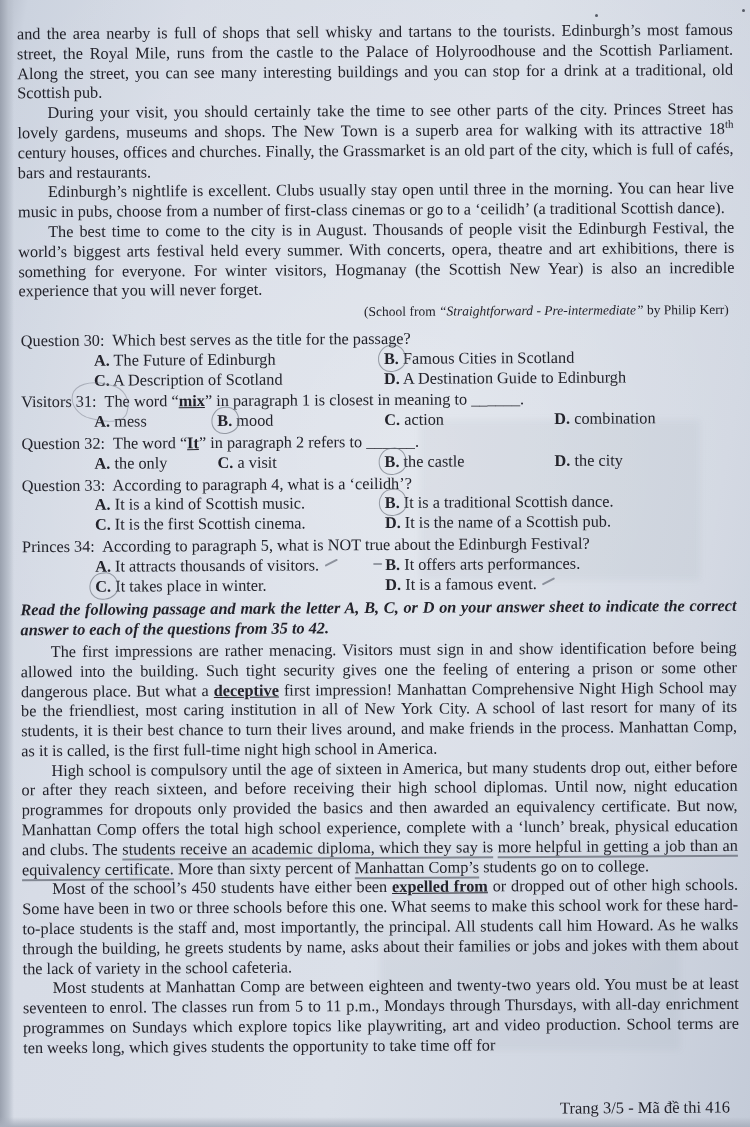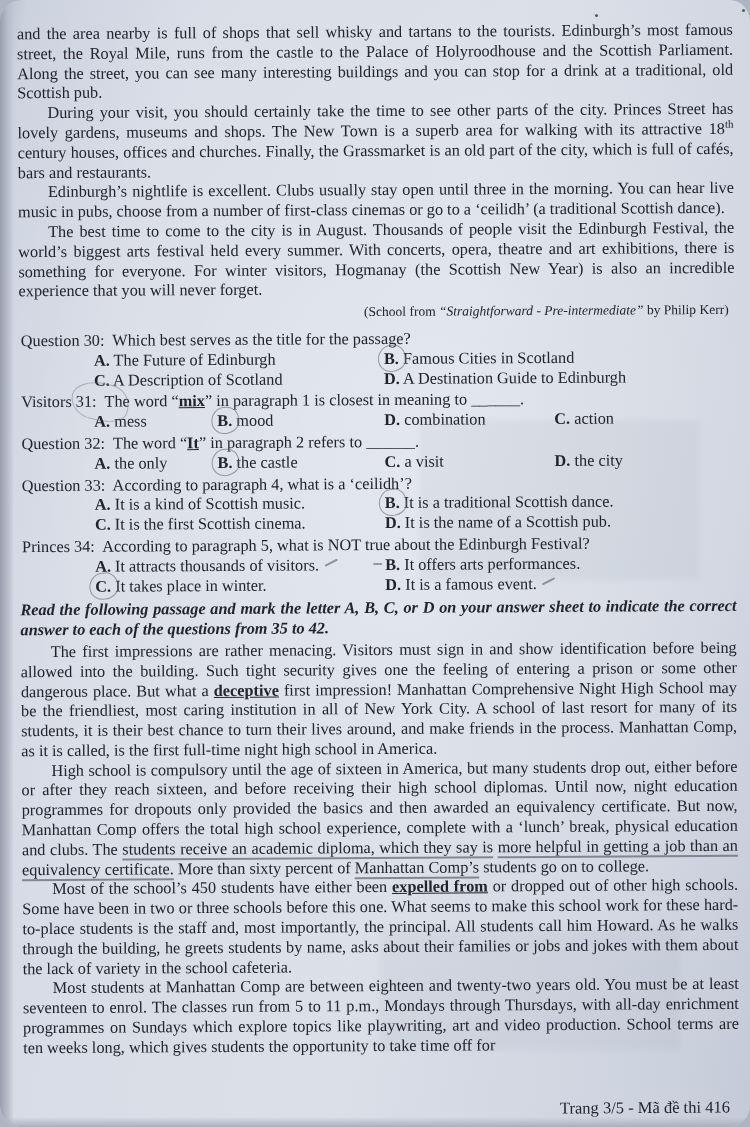--- a/index.html
+++ b/index.html
@@ -1,21 +1,21 @@
 <!DOCTYPE html>
 <html><head>
 <meta charset="utf-8">
 <style>
   html,body{margin:0;padding:0;}
   body{width:750px;height:1127px;background:#aeb5c2;font-family:"Liberation Serif","DejaVu Serif",serif;}
   .page{position:relative;width:750px;height:1127px;overflow:hidden;
     background:
       radial-gradient(120% 90% at 55% 40%, rgba(255,255,255,.25), rgba(255,255,255,0) 60%),
       linear-gradient(100deg,#b6bdca 0%,#ccd3df 3%,#d7dce6 20%,#dadfe8 55%,#cfd5e0 85%,#c4cbd8 100%);
-    color:#23232b;border-radius:21px;}
+    color:#23232b;}
   .edge-left{position:absolute;left:0;top:0;width:14px;height:100%;
     background:linear-gradient(90deg,#9aa1ae,#b9c0cc 60%,rgba(185,192,204,0));}
   .edge-bottom{position:absolute;left:0;bottom:0;width:100%;height:10px;
     background:linear-gradient(0deg,#a9b0bd,rgba(169,176,189,0));}
   .content{position:absolute;left:20px;top:22px;width:716px;transform:rotate(-0.35deg);
     font-size:16.3px;line-height:19.8px;}
   p{margin:0;text-align:justify;}
   .ind{text-indent:30px;}
   .bu{font-weight:bold;text-decoration:underline;}
   .it{font-style:italic;}
@@ -78,31 +78,31 @@
           <div class="opt"><span class="letter">D.</span> <span>A Destination Guide to Edinburgh</span></div>
         </div>
       </div>
 
       <div class="q">
         <div class="pencil-scribble"></div>
         <div class="qline"><span class="qlabel">Visitors 31:</span>&nbsp; <span>The word “</span><span class="bu">mix</span><span>” in paragraph 1 is closest in meaning to ______.</span></div>
         <div class="opts4">
           <div class="opt"><span class="letter">A.</span> <span>mess</span></div>
           <div class="opt"><span class="letter circled">B.</span> <span>mood</span></div>
+          <div class="opt"><span class="letter">C.</span> <span>action</span></div>
           <div class="opt"><span class="letter">D.</span> <span>combination</span></div>
-          <div class="opt"><span class="letter">C.</span> <span>action</span></div>
         </div>
       </div>
 
       <div class="q">
         <div class="qline"><span class="qlabel">Question 32:</span>&nbsp; <span>The word “</span><span class="bu">It</span><span>” in paragraph 2 refers to ______.</span></div>
         <div class="opts4">
           <div class="opt"><span class="letter">A.</span> <span>the only</span></div>
+          <div class="opt"><span class="letter">C.</span> <span>a visit</span></div>
           <div class="opt"><span class="letter circled">B.</span> <span>the castle</span></div>
-          <div class="opt"><span class="letter">C.</span> <span>a visit</span></div>
           <div class="opt"><span class="letter">D.</span> <span>the city</span></div>
         </div>
       </div>
 
       <div class="q">
         <div class="qline"><span class="qlabel">Question 33:</span>&nbsp; <span>According to paragraph 4, what is a ‘ceilidh’?</span></div>
         <div class="opts2">
           <div class="opt"><span class="letter">A.</span> <span>It is a kind of Scottish music.</span></div>
           <div class="opt"><span class="letter circled">B.</span> <span>It is a traditional Scottish dance.</span></div>
           <div class="opt"><span class="letter">C.</span> <span>It is the first Scottish cinema.</span></div>

